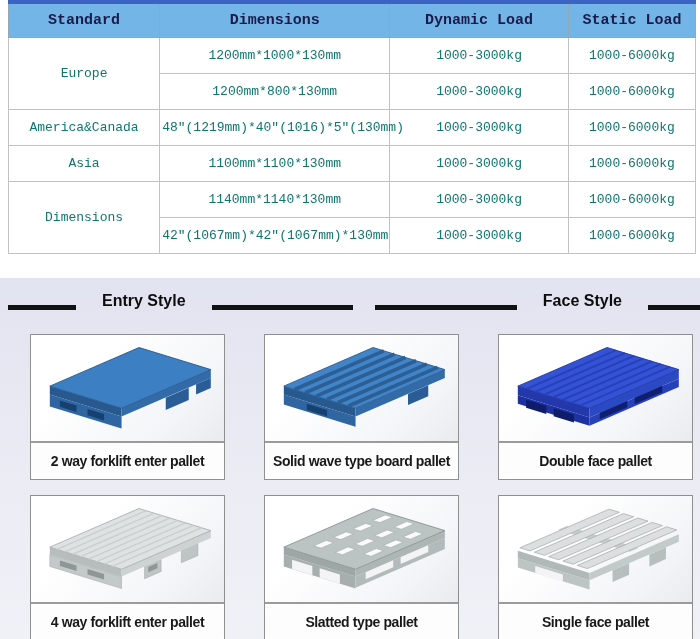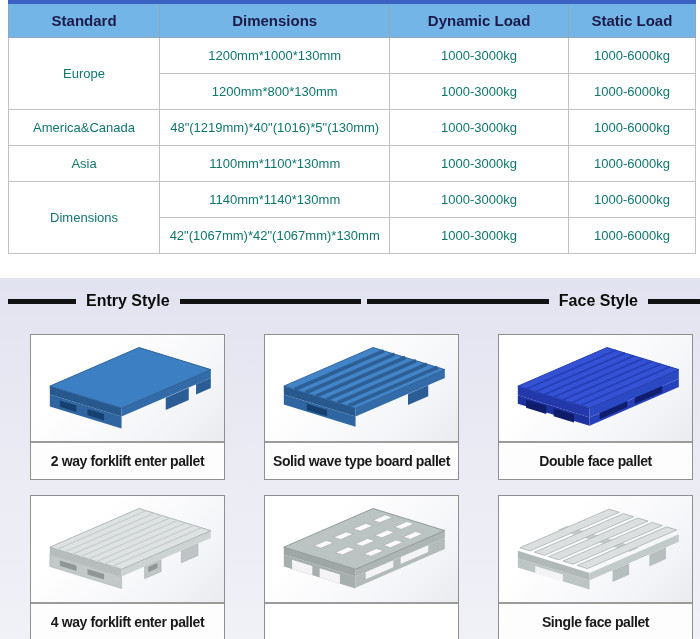--- a/index.html
+++ b/index.html
@@ -1,21 +1,21 @@
 <!DOCTYPE html>
 <html><head>
 <meta charset="utf-8">
 <style>
   html,body{margin:0;padding:0;}
   body{
     width:700px;height:639px;overflow:hidden;background:#ffffff;
     font-family:"Liberation Sans",sans-serif;
   }
   
-  .table-wrap{padding:0 4px 8px 8px;}
+  .table-wrap{padding:0 4px 8px 8px;font-family:Liberation Mono, monospace;}
   table.spec{
     width:100%;border-collapse:collapse;table-layout:fixed;
     border-top:4px solid #3b63c4;
   }
   table.spec th{
     background:#74b5e8;color:#1b1b4b;font-size:15px;font-weight:bold;
     height:33px;border:1px solid #8fa9b8;padding:0 2px;
   }
   table.spec td{
     height:35px;border:1px solid #c2c2c2;font-size:13px;color:#0f766e;
@@ -24,21 +24,21 @@
   .col-standard{width:22%;}
   .col-dimensions{width:33.5%;}
   .col-dynamic{width:26%;}
   .col-static{width:18.5%;}
   
   .panel{
     margin-top:16px;height:371px;box-sizing:border-box;padding-top:14px;
     background:linear-gradient(180deg,#e2e3f0 0%,#eaebf3 50%,#f1f2f8 100%);
   }
   .styles-header{
-    display:flex;align-items:center;margin:0 0 24px 0;padding-left:8px;gap:6px;
+    display:flex;align-items:flex-end;margin:0 0 24px 0;padding-left:8px;gap:22px;
   }
   .styles-header .bar{height:5px;background:#121212;}
   .bar.b1{flex:0 0 68px;}
   .bar.mid{flex:1 1 auto;}
   .bar.b4{flex:0 0 52px;}
   .style-label{
     font-weight:bold;font-size:16px;color:#0d0d0d;white-space:nowrap;padding:0 4px;
   }
   .grid{
     display:grid;grid-template-columns:repeat(3,195px);
@@ -240,20 +240,21 @@
               <polygon points="71.1,63.8 84.7,57.9 92.5,60.3 78.9,66.2"></polygon>
               <polygon points="92.5,54.5 106.1,48.6 113.9,51 100.3,56.9"></polygon>
               <polygon points="113.8,45.3 127.4,39.4 135.2,41.8 121.6,47.7"></polygon>
               <polygon points="135.1,36.1 148.7,30.2 156.5,32.6 142.9,38.5"></polygon>
               <polygon points="102,65.4 115.6,59.5 123.4,61.9 109.8,67.8"></polygon>
               <polygon points="123.3,56.1 136.9,50.2 144.7,52.6 131.1,58.5"></polygon>
               <polygon points="144.7,46.9 158.3,41 166.1,43.4 152.5,49.3"></polygon>
             </g>
           </svg>
         </div>
+        <figcaption>Slatted type pallet</figcaption>
       </figure>
 
       <figure class="cell">
         <div class="img-area">
           <svg viewBox="0 10 200 100" width="184" height="92">
             <polygon points="15,70 93,94 93,104 15,80" fill="#bdc4c4"></polygon>
             <polygon points="34,78.4 64,87.6 64,95.6 34,86.4" fill="#f4f4f6"></polygon>
             <polygon points="118,83.2 136,75.4 136,88 118,95.8" fill="#b7bebe"></polygon>
             <polygon points="158,65.9 176,58.1 176,71 158,78.9" fill="#b7bebe"></polygon>
             <polygon points="15,62 93,86 93,94 15,70" fill="#b1b8b8"></polygon>

